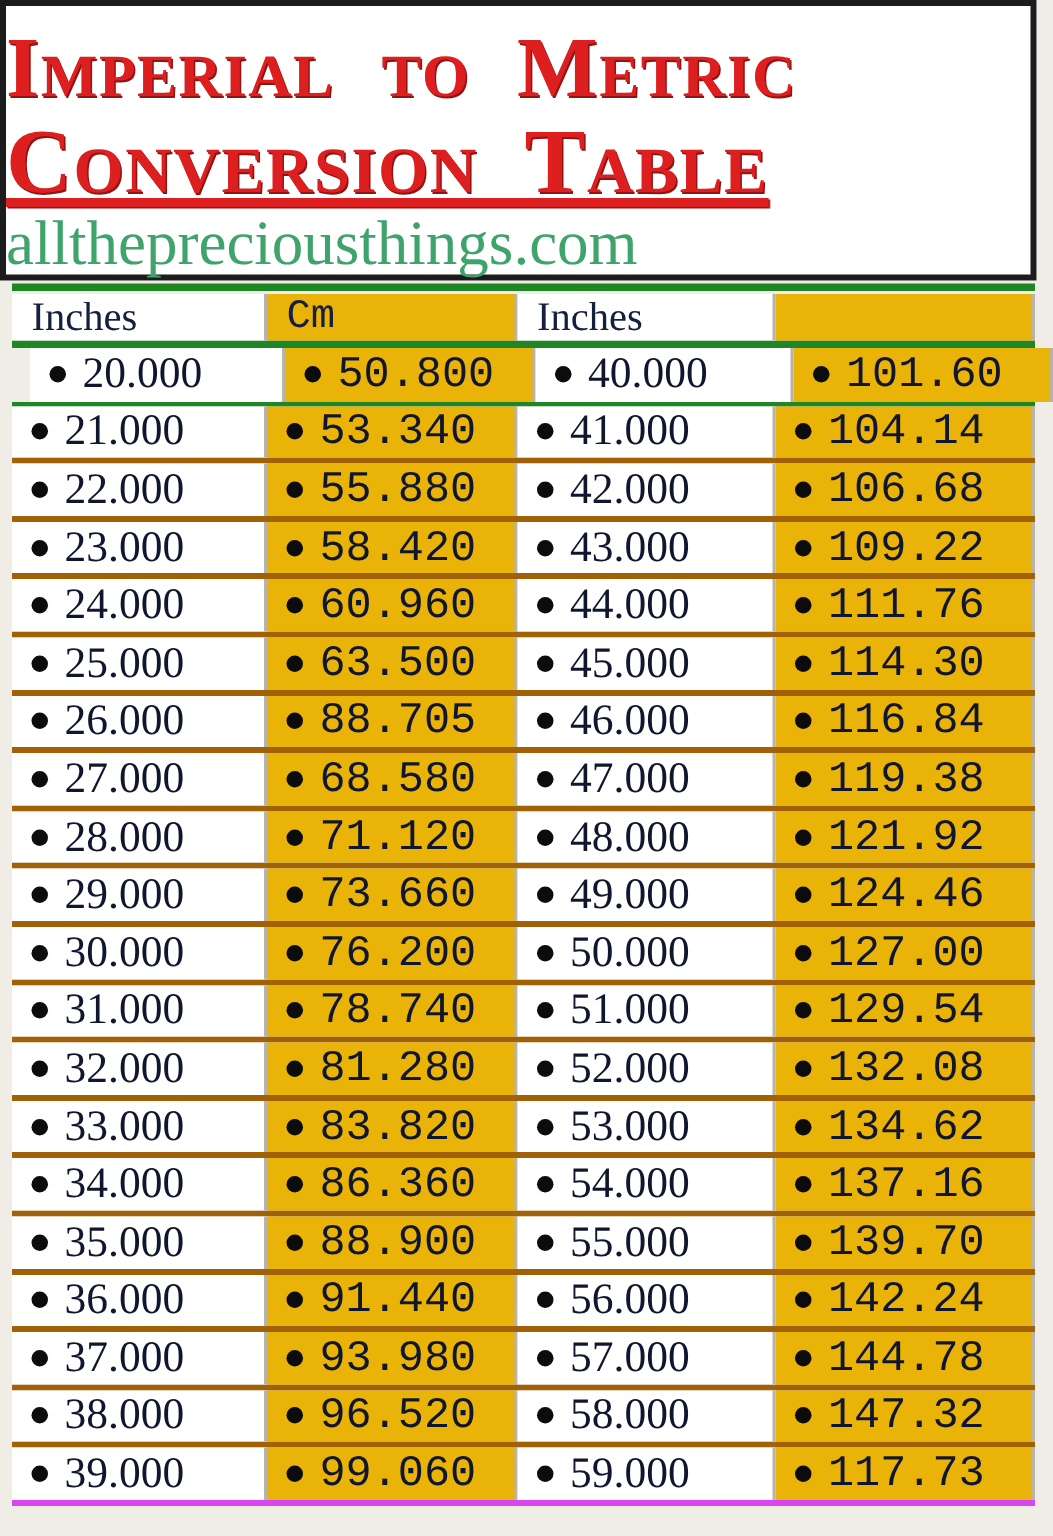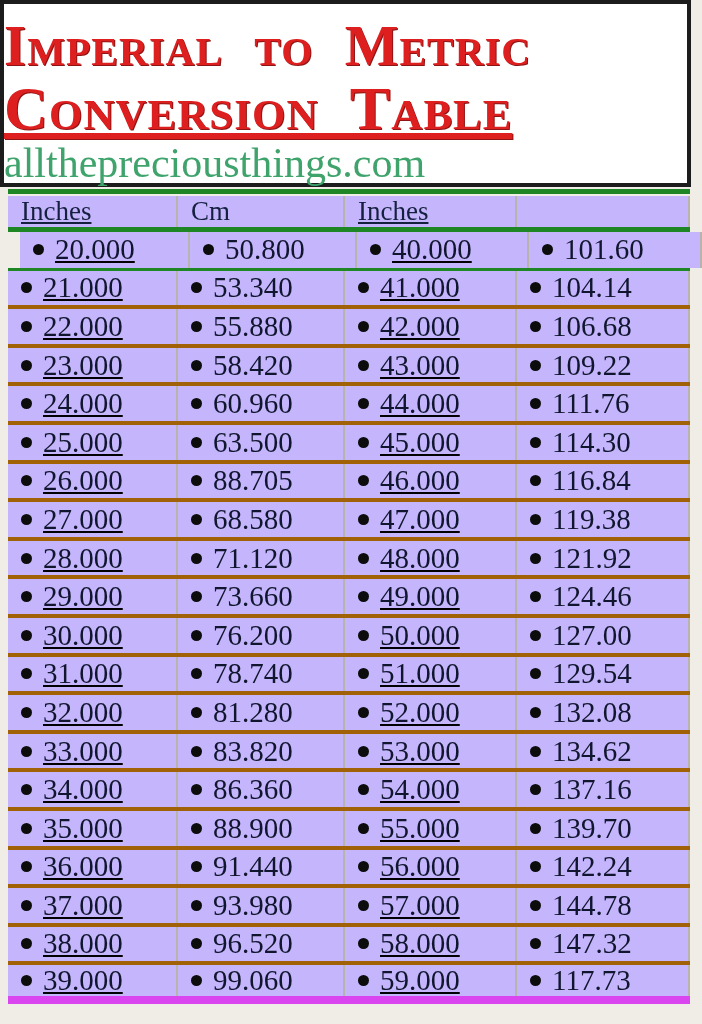--- a/index.html
+++ b/index.html
@@ -50,35 +50,35 @@
     box-sizing:border-box;
   }
   .cell{
     display:flex;align-items:center;
     padding-left:13px;
     box-sizing:border-box;
     border-right:2px solid #b8b4ac;
     overflow:hidden;
     white-space:nowrap;
   }
-  .blue{background:#c4b5fd;text-decoration:underline;}
-  .white{background:#c4b5fd;}
+  .blue{background:#ffffff;}
+  .white{background:#eab308;font-family:Liberation Mono, monospace;}
   .row.head{
     height:31px;
     font-size:27px;
     color:#15203f;
   }
   .head-bar{height:5px;width:682px;}
   .row.data{
     height:38.6px;
     border-bottom:4px solid #a16207;
     font-size:29px;
   }
   .row.data.first{border-bottom:3px solid #1e8625;padding-left:12px;}
-  .row.data.last{border-bottom:8px solid #d946ef;}
+  .row.data.last{border-bottom:4px solid #d946ef;}
   .dot{
     width:11px;height:11px;border-radius:50%;
     background:#0c0c0c;
     margin-right:11px;
     flex:none;
   }
   .num{color:#10162e;}
 </style>
 </head>
 <body>

